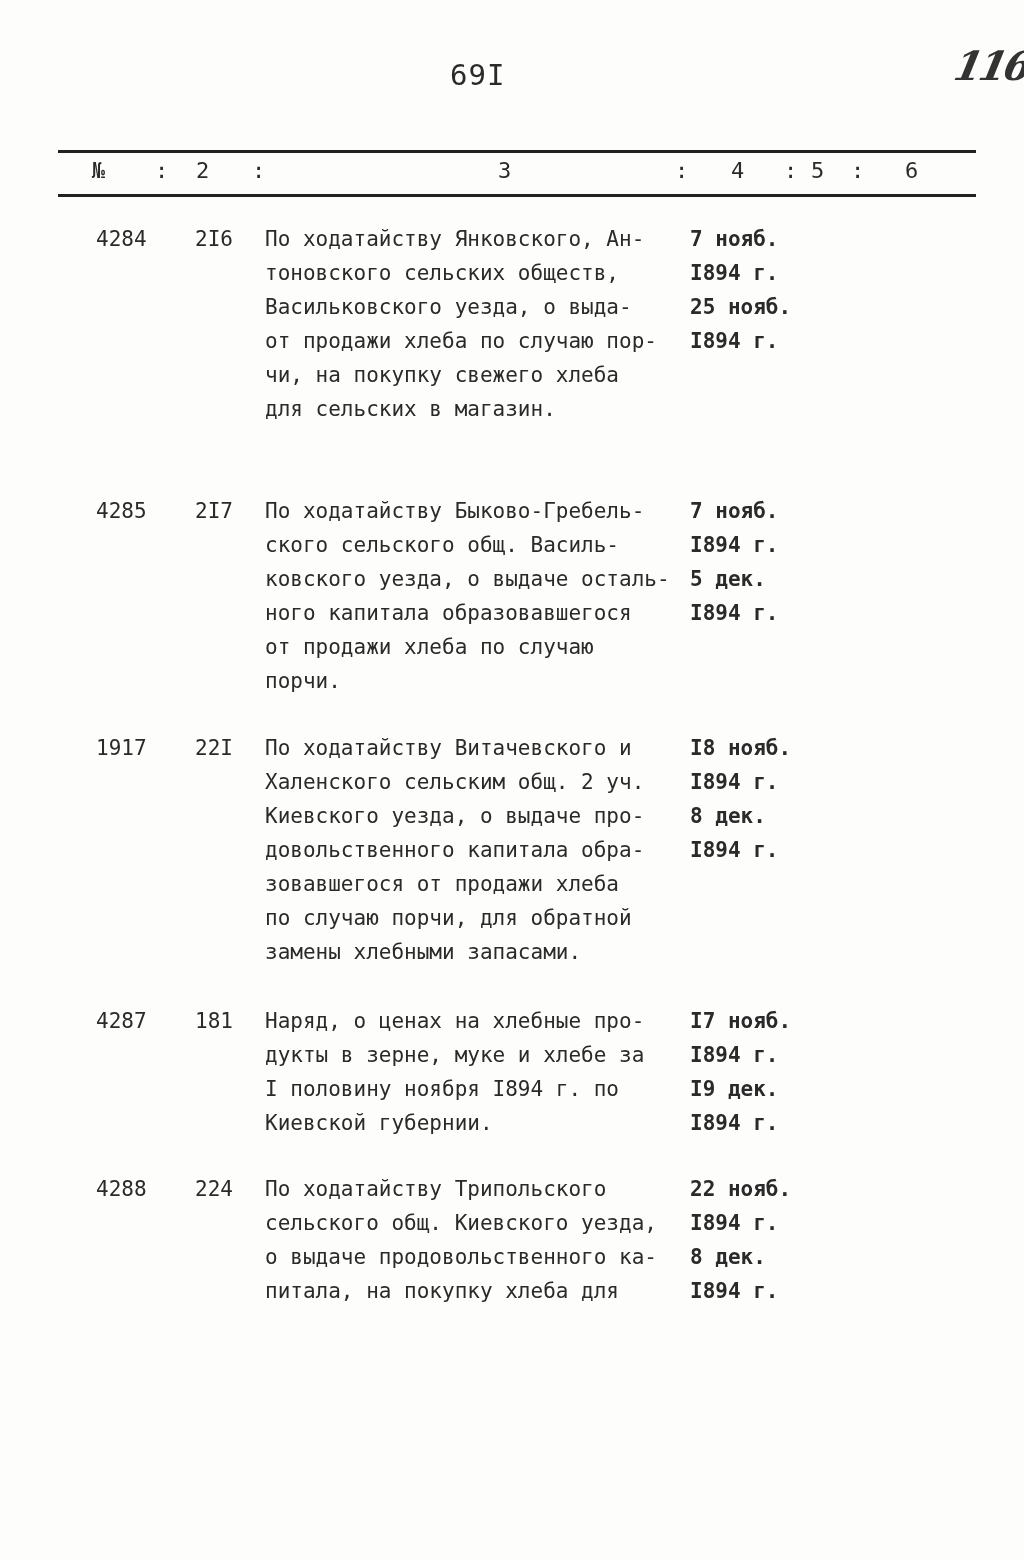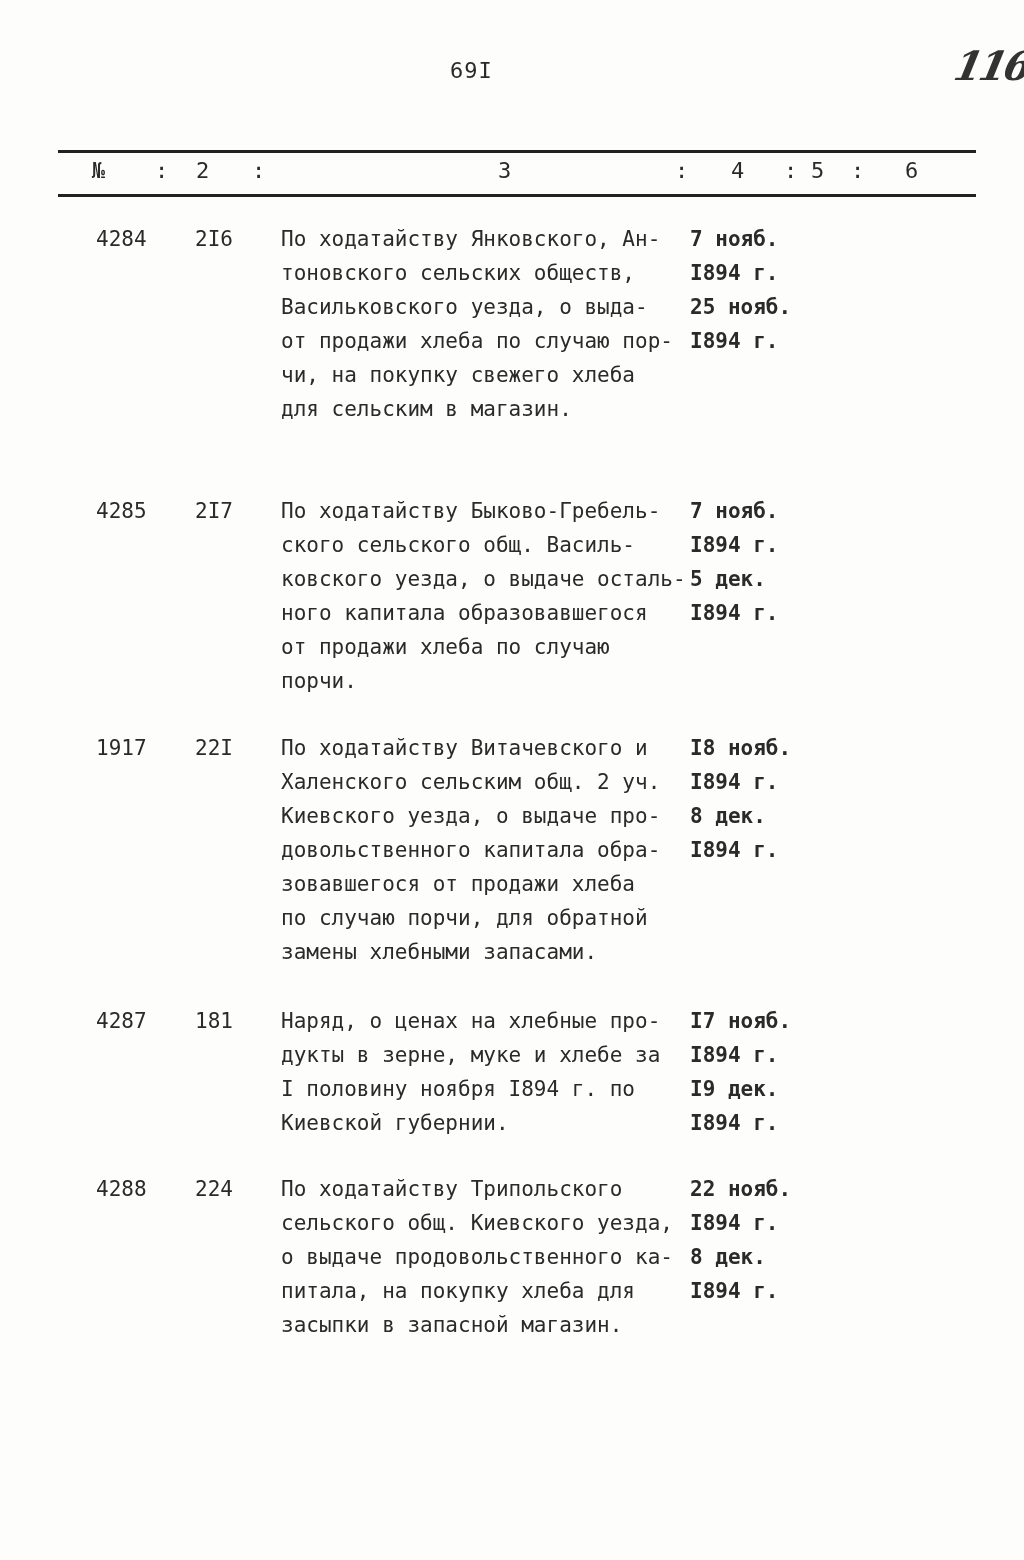--- a/index.html
+++ b/index.html
@@ -4,42 +4,42 @@
 <style>
   html, body { margin: 0; padding: 0; }
   body {
     width: 1024px; height: 1560px; background: #fdfdfb;
     position: relative; overflow: hidden;
     font-family: "DejaVu Sans Mono", "Liberation Mono", monospace;
     color: #2a2a2a;
   }
   .page-num {
     position: absolute; top: 58px; left: 450px;
-    font-size: 22px; letter-spacing: 1px;
+    font-size: 29px; letter-spacing: 1px;
   }
   .folio {
     position: absolute; top: 42px; left: 955px;
     font-family: "DejaVu Serif", serif; font-style: italic;
     font-size: 40px; font-weight: bold; color: #333;
     transform: skewX(-12deg); letter-spacing: -3px;
   }
   .rule {
     position: absolute; left: 58px; width: 918px; height: 3px; background: #222;
   }
   .rule.top { top: 150px; }
   .rule.bottom { top: 194px; }
   .head {
     position: absolute; top: 158px; left: 0; width: 1024px; height: 30px;
     font-size: 22px;
   }
   .head span { position: absolute; }
   .record { position: absolute; left: 0; width: 1024px; font-size: 21px; }
   .record .num { position: absolute; left: 60px; top: 0; margin-left: 36px; }
   .record .inv { position: absolute; left: 183px; top: 0; margin-left: 12px; }
-  .record .desc { position: absolute; left: 265px; top: 0; margin-left: 16px; }
+  .record .desc { position: absolute; left: 265px; top: 0; }
   .record .dates { position: absolute; left: 690px; top: 0; font-weight: bold; }
   .line { height: 34px; line-height: 34px; white-space: pre; }
 </style>
 </head>
 <body>
 
 <div class="page-num">69I</div>
 <div class="folio">116</div>
 
 <div class="rule top"></div>
@@ -60,21 +60,21 @@
 
 <div class="record" style="top:222px">
   <div class="num line">4284</div>
   <div class="inv line">2I6</div>
   <div class="desc">
     <div class="line">По ходатайству Янковского, Ан-</div>
     <div class="line">тоновского сельских обществ,</div>
     <div class="line">Васильковского уезда, о выда-</div>
     <div class="line">от продажи хлеба по случаю пор-</div>
     <div class="line">чи, на покупку свежего хлеба</div>
-    <div class="line">для сельским в магазин.</div>
+    <div class="line">для сельских в магазин.</div>
   </div>
   <div class="dates">
     <div class="line">7 нояб.</div>
     <div class="line">I894 г.</div>
     <div class="line">25 нояб.</div>
     <div class="line">I894 г.</div>
   </div>
 </div>
 
 <div class="record" style="top:494px">
@@ -134,21 +134,20 @@
 </div>
 
 <div class="record" style="top:1172px">
   <div class="num line">4288</div>
   <div class="inv line">224</div>
   <div class="desc">
     <div class="line">По ходатайству Трипольского</div>
     <div class="line">сельского общ. Киевского уезда,</div>
     <div class="line">о выдаче продовольственного ка-</div>
     <div class="line">питала, на покупку хлеба для</div>
-    <div class="line">засыпки в запасной магазин.</div>
   </div>
   <div class="dates">
     <div class="line">22 нояб.</div>
     <div class="line">I894 г.</div>
     <div class="line">8 дек.</div>
     <div class="line">I894 г.</div>
   </div>
 </div>
 
 </body></html>

